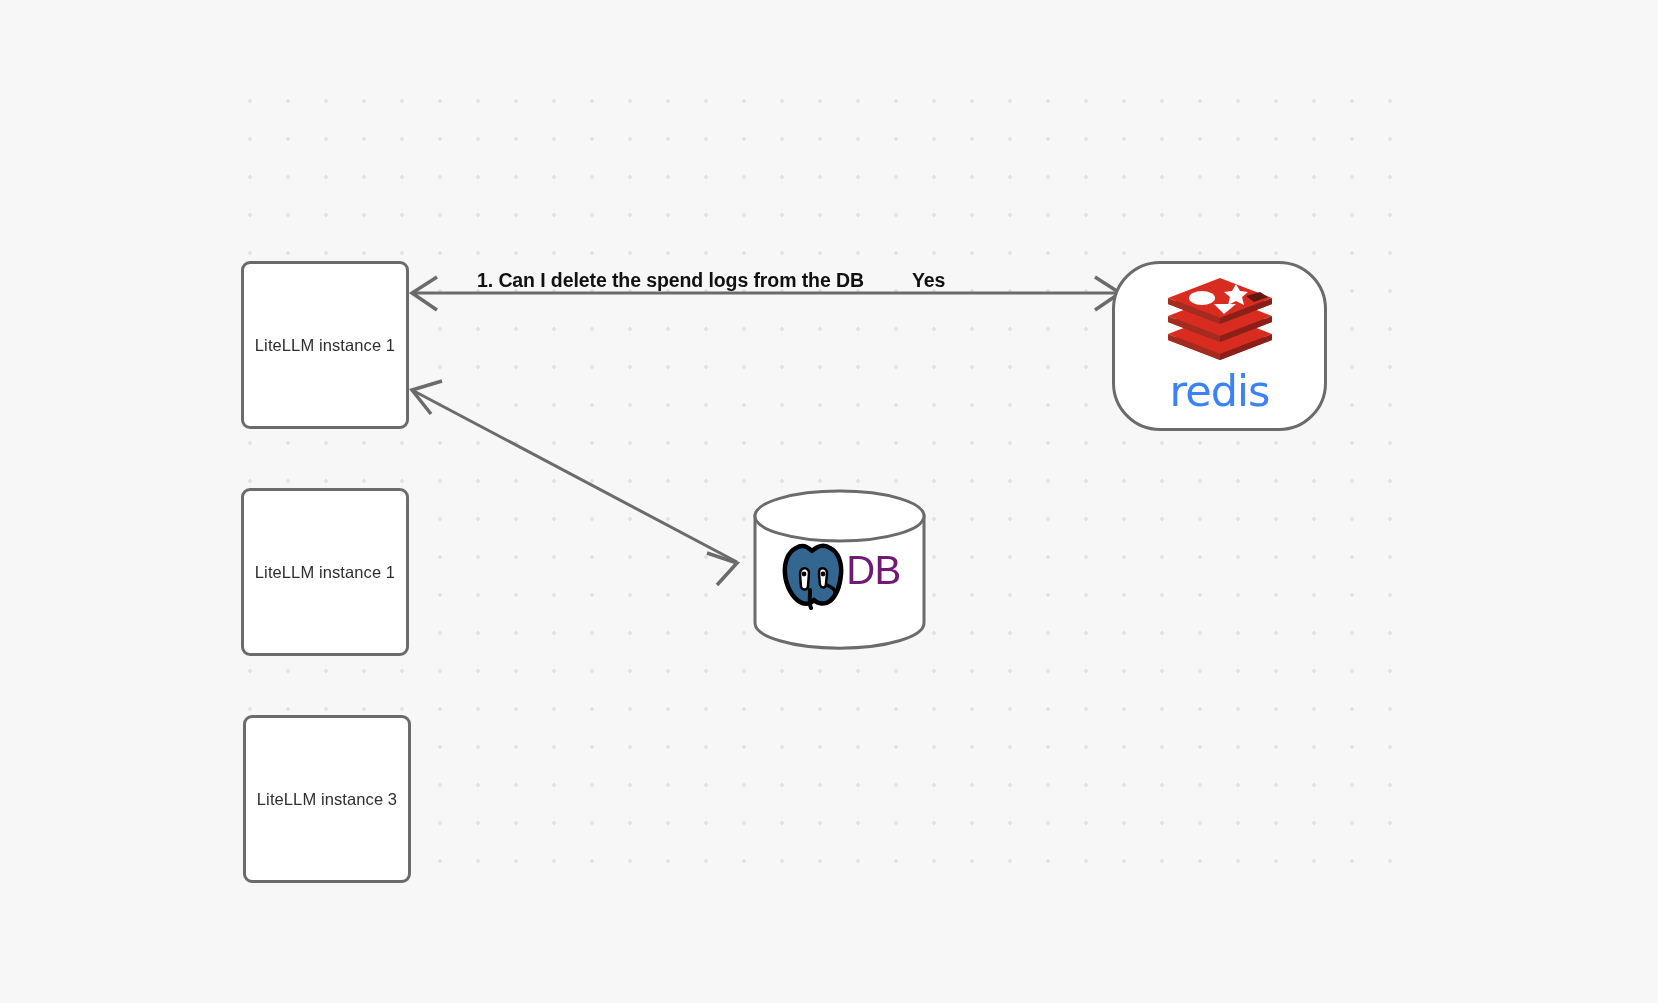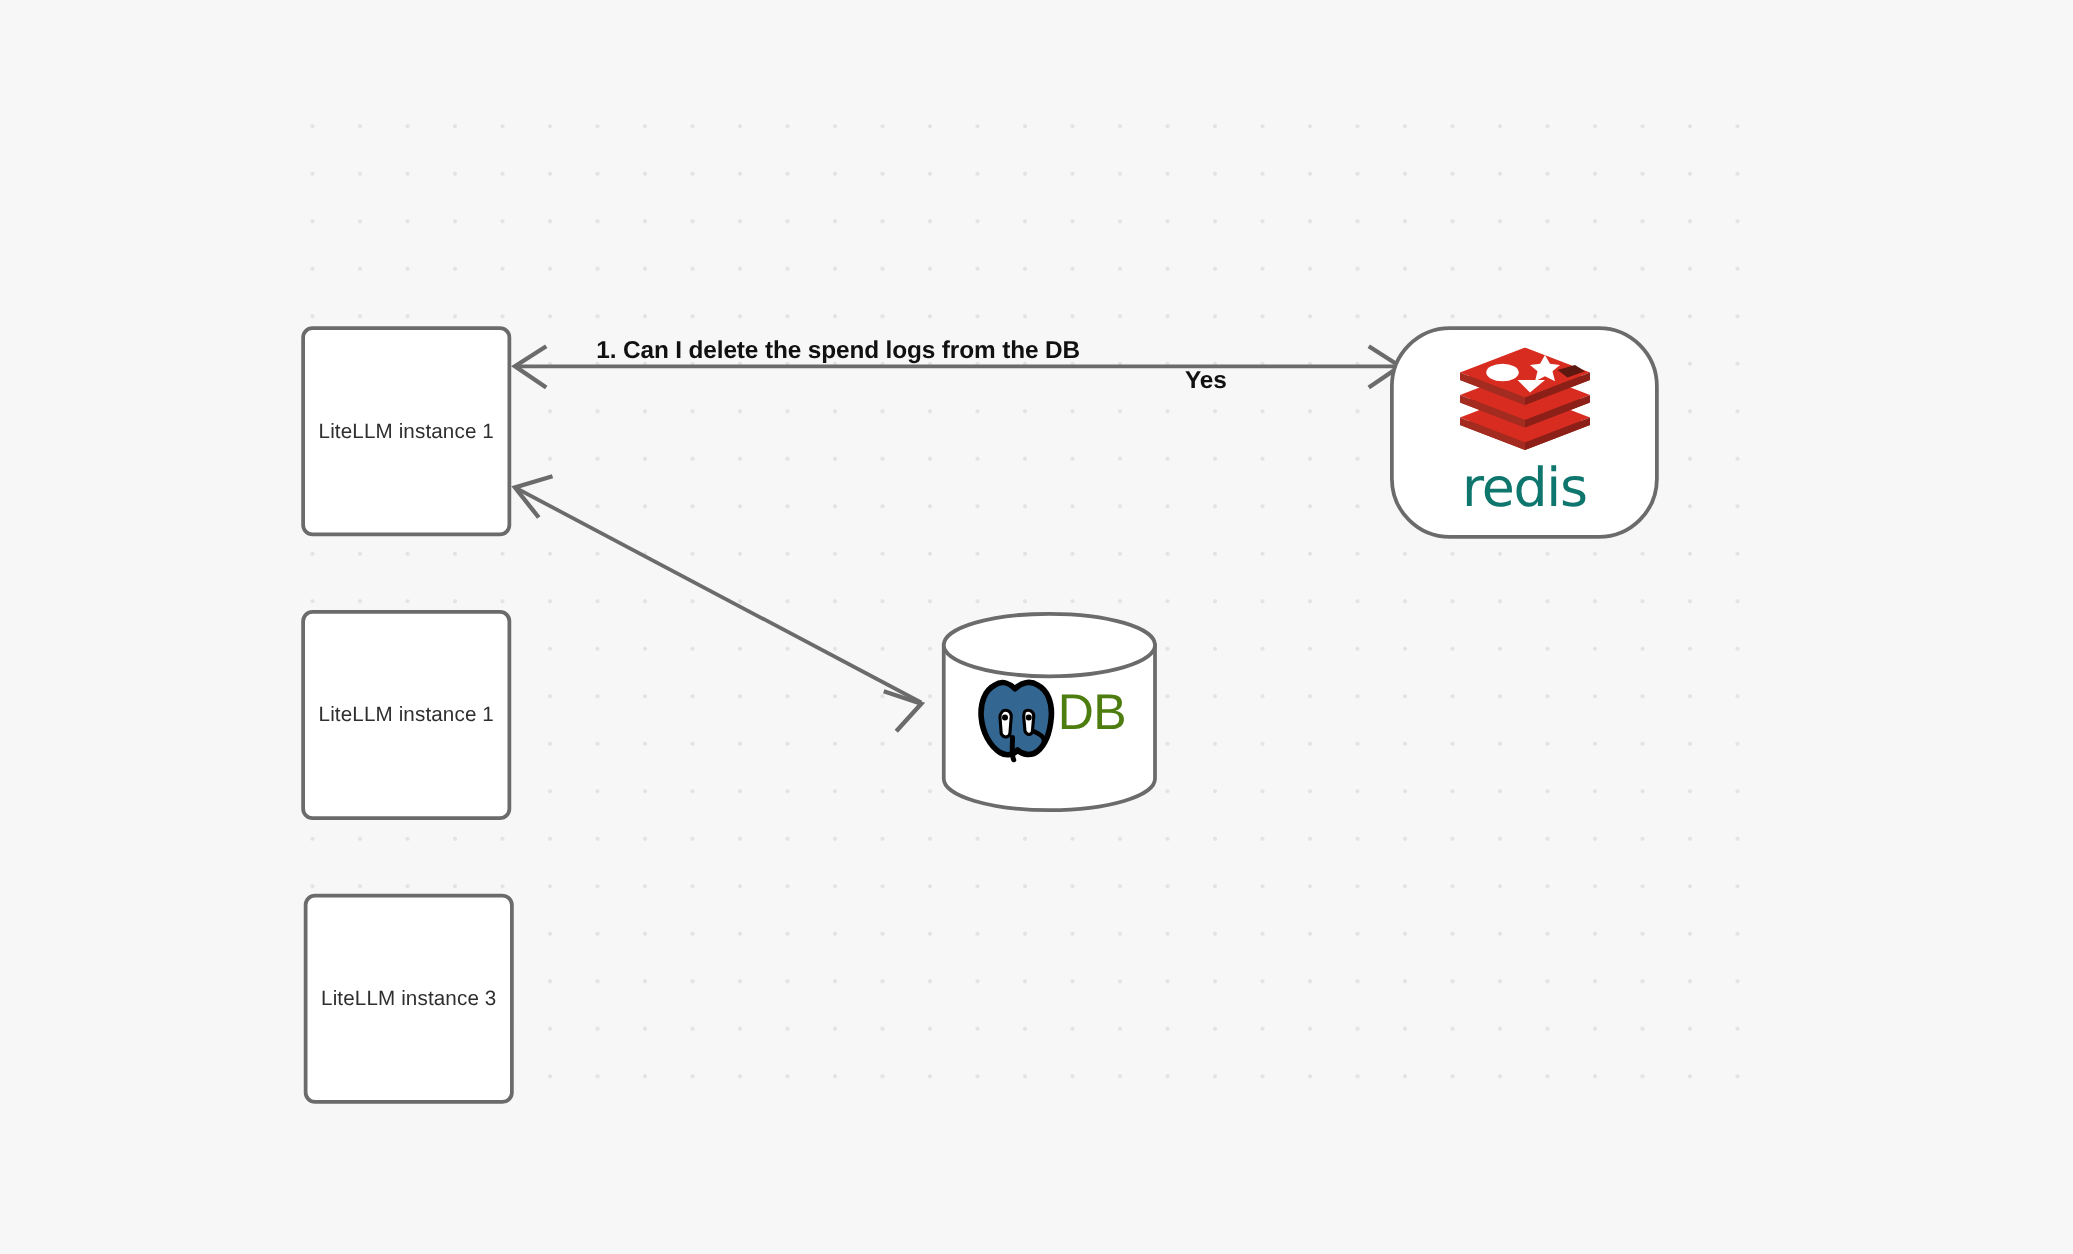--- a/index.html
+++ b/index.html
@@ -63,21 +63,21 @@
   #redis-logo-wrap {
     display: flex;
     flex-direction: column;
     align-items: center;
     justify-content: center;
     margin-top: -2px;
   }
   .redis-word {
     font-family: "DejaVu Sans", sans-serif;
     font-size: 43px;
-    color: #0f766e;
+    color: #3b82f6;
     letter-spacing: -1px;
     line-height: 1;
     margin-top: 4px;
     font-weight: 400;
   }
   #db-node {
     position: absolute;
     left: 752px;
     top: 489px;
     width: 175px;
@@ -88,21 +88,21 @@
     left: 0; top: 0;
     width: 175px; height: 161px;
     display: flex;
     align-items: center;
     justify-content: center;
     gap: 0px;
   }
   .db-word {
     font-family: "Liberation Sans", sans-serif;
     font-size: 40px;
-    color: #4d7c0f;
+    color: #701a75;
     line-height: 1;
     letter-spacing: -0.5px;
   }
   .edge-label {
     position: absolute;
     font-family: "Liberation Sans", sans-serif;
     font-weight: bold;
     font-size: 19.5px;
     color: #111111;
     white-space: nowrap;
@@ -136,21 +136,21 @@
     <g>
       <line x1="412" y1="390" x2="737" y2="562" stroke="#6b6b6b" stroke-width="3"></line>
 
       <polyline points="442,381 412,390 431,414" fill="none" stroke="#6b6b6b" stroke-width="3.5"></polyline>
 
       <polyline points="707,553 737,563 717,585" fill="none" stroke="#6b6b6b" stroke-width="3.5"></polyline>
     </g>
   </svg>
 
   <div class="edge-label" style="left:477px; top:269px;">1.  Can I delete the spend logs from the DB</div>
-  <div class="edge-label" style="left:948px; top:269px;margin-top:24px;">Yes</div>
+  <div class="edge-label" style="left:912px; top:269px;">Yes</div>
 
   <div class="node-box" style="left:241px; top:261px; width:168px; height:168px;">
     <span class="node-label">LiteLLM instance 1</span>
   </div>
 
   <div class="node-box" style="left:241px; top:488px; width:168px; height:168px;">
     <span class="node-label">LiteLLM instance 1</span>
   </div>
 
   <div class="node-box" style="left:243px; top:715px; width:168px; height:168px;">

